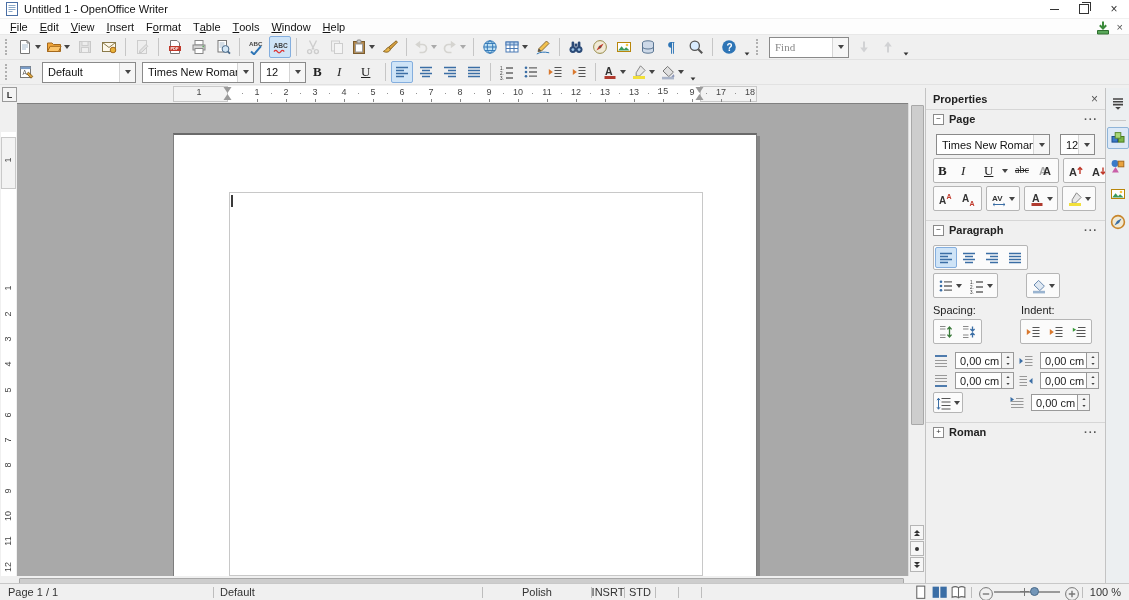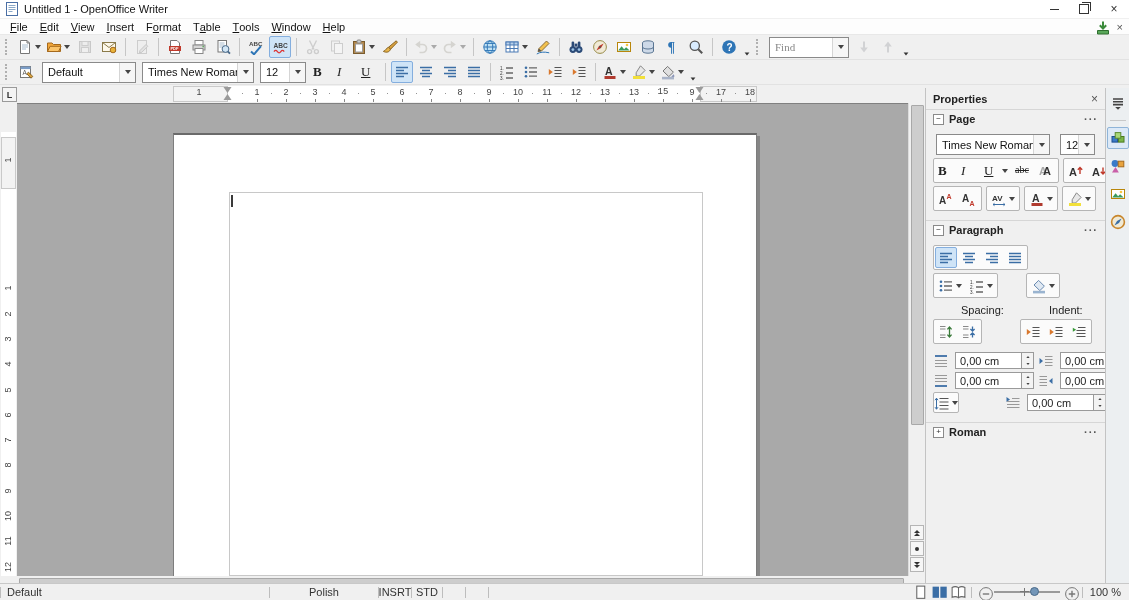--- a/index.html
+++ b/index.html
@@ -91,21 +91,21 @@
   .sec-head .st{font-weight:bold;color:#222;}
   .sec-head .more{margin-left:auto;color:#555;font-weight:bold;letter-spacing:1px;}
   .sec-body{padding:3px 7px 6px 7px;}
   .prow{display:flex;align-items:center;margin:3px 0;gap:4px;}
   .pgroup{display:inline-flex;border:1px solid #b5b5b5;border-radius:2px;background:#fbfbfb;padding:1px;gap:1px;}
   .pbtn{width:20px;height:19px;display:flex;align-items:center;justify-content:center;border:1px solid transparent;border-radius:2px;}
   .pbtn.act{background:#cfe4f7;border-color:#84aede;}
   .pbtn.wdd{width:28px;}
   .plabel{color:#222;}
   .spin{display:inline-flex;align-items:center;}
-  .spinbox{width:67px;height:17px;border:1px solid #9a9a9a;background:#fff;display:flex;align-items:center;padding-left:4px;box-sizing:border-box;}
+  .spinbox{width:47px;height:17px;border:1px solid #9a9a9a;background:#fff;display:flex;align-items:center;padding-left:4px;box-sizing:border-box;}
   .sarrows{width:12px;height:17px;border:1px solid #9a9a9a;border-left:none;background:#f3f3f3;display:flex;flex-direction:column;align-items:center;justify-content:space-evenly;box-sizing:border-box;}
   .sarrows .tri-u{transform:scale(.55);}
   .sarrows .tri-d{transform:scale(.55);}
   .ficon{width:16px;height:16px;margin-right:2px;}
   
   #tabstrip{position:absolute;left:1105px;top:3px;width:24px;height:499px;background:#eceff1;border-left:1px solid #c3c3c3;box-sizing:border-box;
             display:flex;flex-direction:column;align-items:center;padding-top:4px;gap:6px;}
   .tabbtn{width:20px;height:20px;display:flex;align-items:center;justify-content:center;border:1px solid transparent;border-radius:2px;}
   .tabbtn.act{background:#dce9f7;border-color:#8fb4d8;}
   .tabdiv{width:16px;height:1px;background:#c8c8c8;}
@@ -908,21 +908,21 @@
                   <svg viewBox="0 0 16 16" fill="none">
                     <path d="M7.6 2.4l5.8 5.8-4.6 4.4L3 7z" fill="#dfe8f2" stroke="#6a8ab0"></path>
                     <rect x="2" y="12.8" width="12" height="2.6" fill="#9ab4d0"></rect>
                   </svg>
                 </span>
                 <span class="tri-d" style="margin-left: 2px;"></span>
               </div>
             </div>
           </div>
           <div class="prow" style="margin-top: 6px;">
-            <span class="plabel" style="width: 84px; margin-left: 28px;">Spacing:</span>
+            <span class="plabel" style="width: 84px;">Spacing:</span>
             <span class="plabel">Indent:</span>
           </div>
           <div class="prow">
             <div class="pgroup" style="margin-right: 34px;">
               <div class="pbtn">
                 <span class="icon">
                   <svg viewBox="0 0 16 16" fill="none">
                     <path d="M2 2.5h5.5M2 5h5.5M2 11h5.5M2 13.5h5.5" stroke="#888" stroke-width="1.1"></path>
                     <path d="M11.5 3.2v9.6M9.4 5.4l2.1-2.4 2.1 2.4M9.4 10.6l2.1 2.4 2.1-2.4" stroke="#3a7a3a" stroke-width="1.3"></path>
                   </svg>
@@ -1096,20 +1096,21 @@
             <svg viewBox="0 0 16 16" fill="none">
               <circle cx="8" cy="8" r="6.4" fill="#f0ead6" stroke="#c8862b" stroke-width="1.6"></circle>
               <path d="M11.6 4.4L9 8.9l-4.6 2.7L7 7z" fill="#3a6ea5"></path>
             </svg>
           </span>
         </div>
       </div>
   </div>
 
   <div id="statusbar">
+    <div class="scell" style="width:205px;padding-left:8px;">Page 1 / 1</div>
     <span class="ssep"></span>
     <div class="scell" style="width:262px;padding-left:6px;">Default</div>
     <span class="ssep"></span>
     <div class="scell" style="width:108px;justify-content:center;">Polish</div>
     <span class="ssep"></span>
     <div class="scell" style="width:32px;justify-content:center;">INSRT</div>
     <span class="ssep"></span>
     <div class="scell" style="width:30px;justify-content:center;">STD</div>
     <span class="ssep"></span>
     <div class="scell" style="width:22px;"></div>

